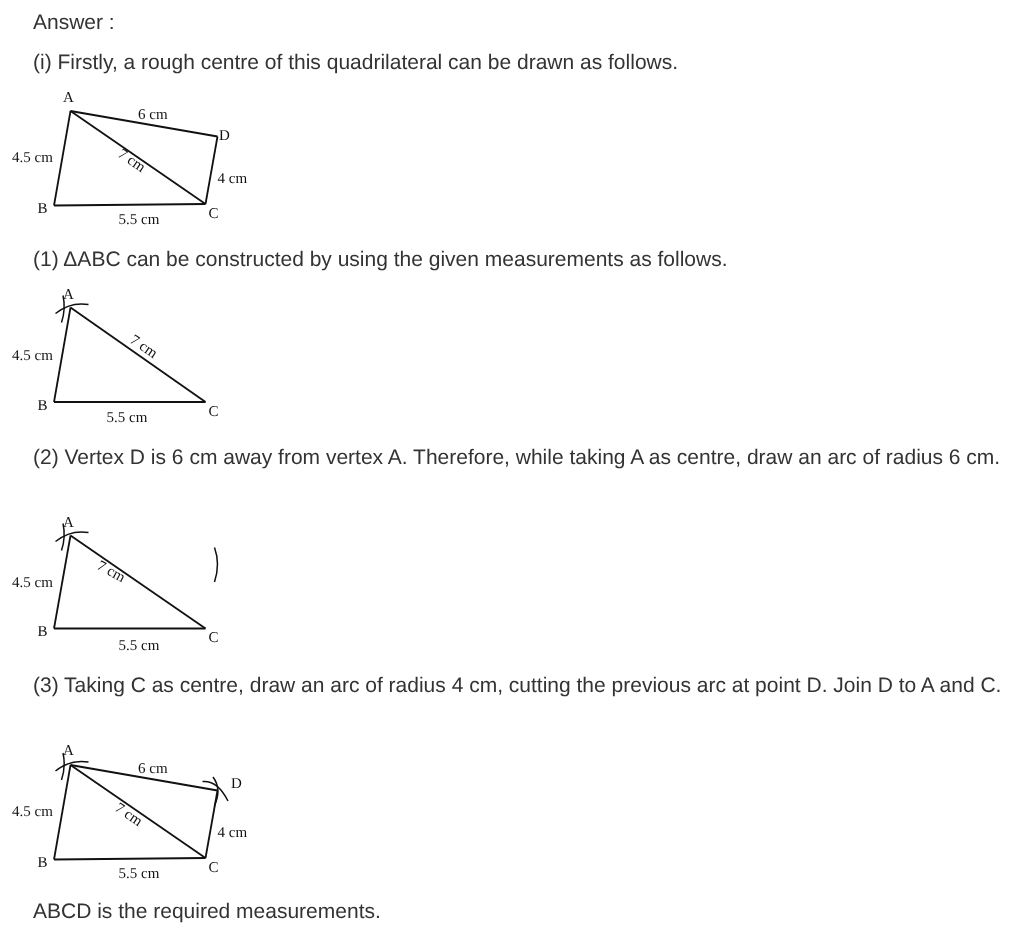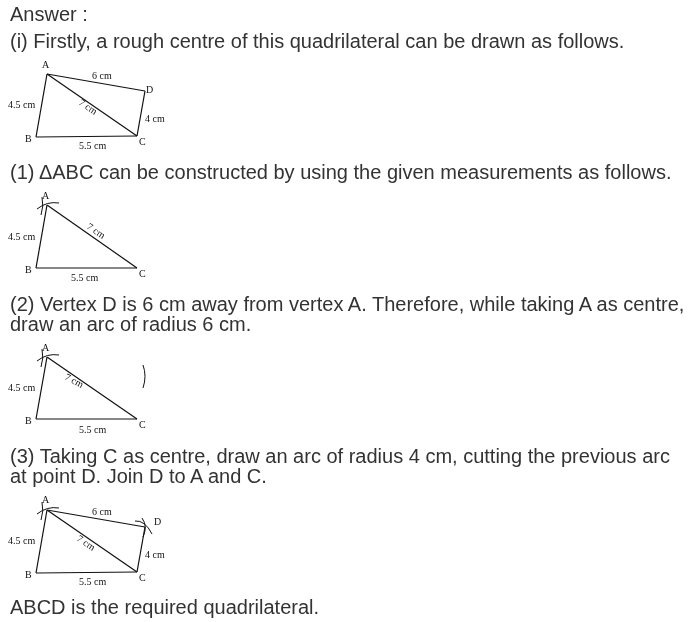--- a/index.html
+++ b/index.html
@@ -1,21 +1,21 @@
 <!DOCTYPE html>
 <html><head>
 <meta charset="utf-8">
 <style>
   html, body { margin: 0; padding: 0; background: #ffffff; }
   body {
     width: 689px; height: 622px; position: relative; overflow: hidden;
     font-family: "Liberation Sans", sans-serif; color: #333333;
   }
   .txt {
-    position: absolute; left: 10px; font-size: 20px; line-height: 20px;
+    position: absolute; left: 22px; font-size: 14px; line-height: 20px;
     white-space: nowrap;
   }
   .wrap { white-space: normal; width: 675px; }
   .fig { position: absolute; left: 0; }
   .fig svg { display: block; }
   .fig text {
     font-family: "Liberation Serif", serif; font-size: 10px; fill: #111;
   }
   .fig line, .fig path { stroke: #111; stroke-width: 1.2; fill: none; }
   .fig .arc { stroke-width: 1; }
@@ -101,13 +101,13 @@
     <text x="25" y="578">B</text>
     <text x="139" y="581">C</text>
     <text x="92" y="515">6 cm</text>
     <text x="8" y="544">4.5 cm</text>
     <text x="76" y="540" transform="rotate(34 76 540)">7 cm</text>
     <text x="145" y="558">4 cm</text>
     <text x="79" y="585">5.5 cm</text>
   </svg>
 </div>
 
-<div class="txt" style="top:597px;">ABCD is the required quadrilateral.</div>
+<div class="txt" style="top:597px;">ABCD is the required measurements.</div>
 
 </body></html>

